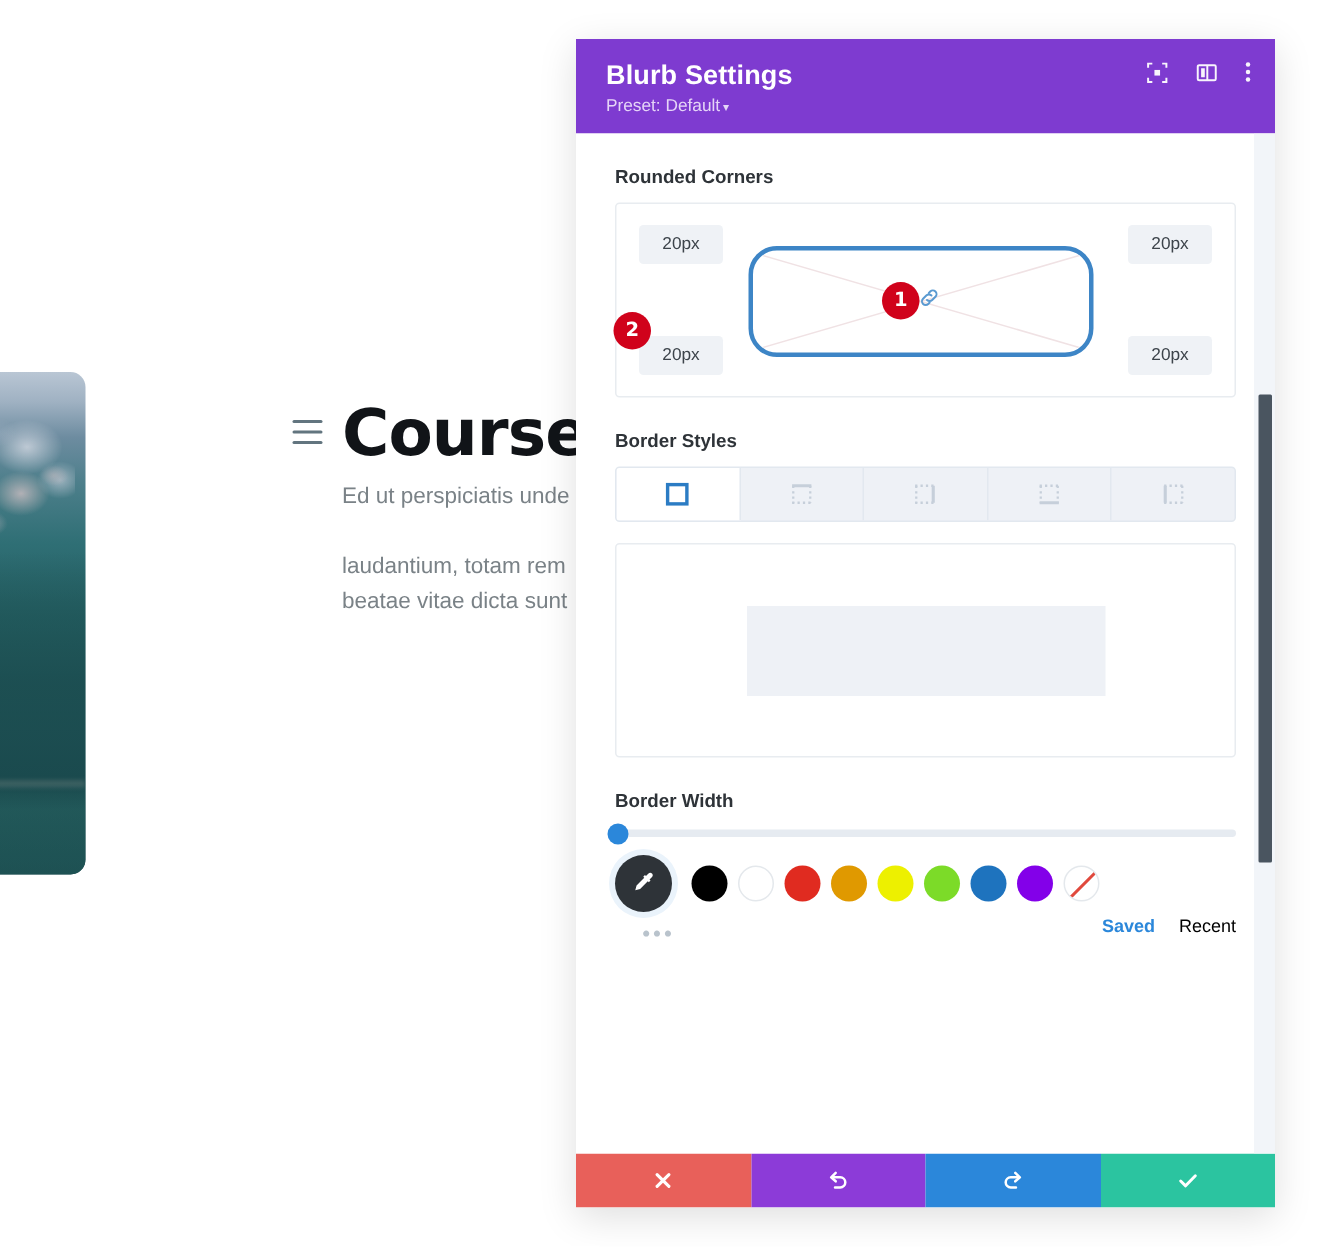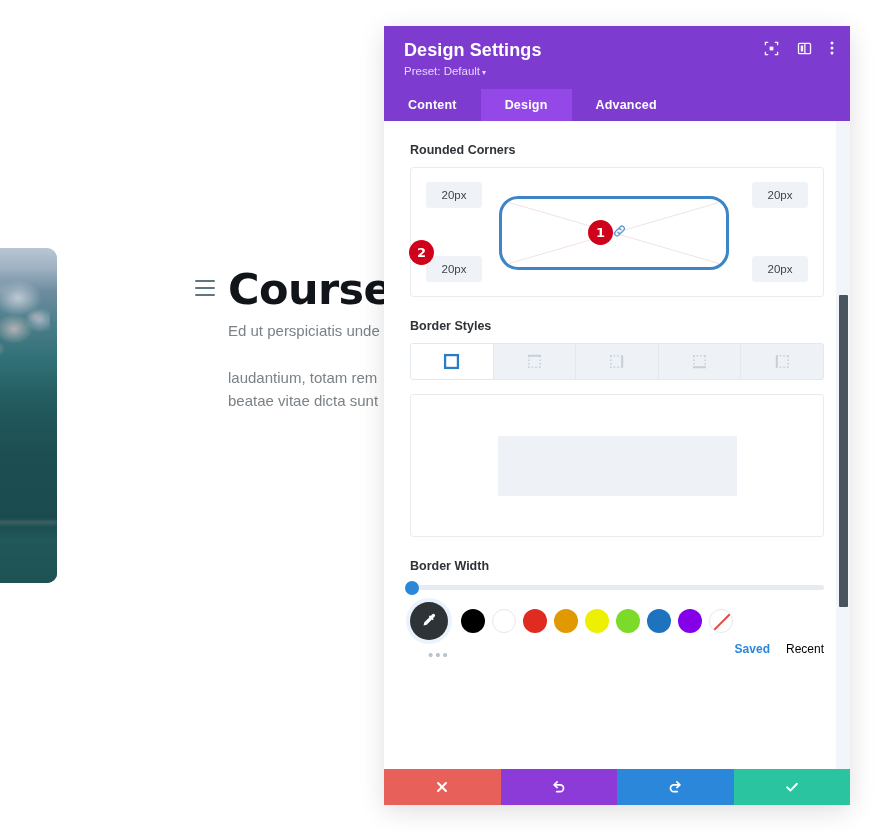--- a/index.html
+++ b/index.html
@@ -298,21 +298,21 @@
 
     <div class="page-title">Course I —</div>
     <div class="page-para l1">Ed ut perspiciatis unde</div>
     <div class="page-para l2">laudantium, totam rem</div>
     <div class="page-para l3">beatae vitae dicta sunt</div>
   </div>
 
   <div class="modal">
 
     <div class="modal-header">
-      <div class="modal-title">Design Settings</div>
+      <div class="modal-title">Blurb Settings</div>
       <div class="modal-preset">
         <span>Preset: Default</span><span class="caret">▾</span>
       </div>
 
       <div class="header-actions">
         <span class="hicon">
           <svg width="15" height="15" viewBox="0 0 16 16" fill="none" stroke="currentColor" stroke-width="1.4">
             <path d="M1.5 4.5V1.5H4.5M11.5 1.5H14.5V4.5M14.5 11.5V14.5H11.5M4.5 14.5H1.5V11.5"></path>
             <rect x="6" y="6" width="4" height="4" fill="currentColor" stroke="none"></rect>
           </svg>
@@ -327,25 +327,20 @@
         <span class="hicon">
           <svg width="4" height="16" viewBox="0 0 4 16" fill="currentColor">
             <circle cx="2" cy="3" r="1.5"></circle>
               <circle cx="2" cy="8" r="1.5"></circle>
               <circle cx="2" cy="13" r="1.5"></circle>
           </svg>
         </span>
       </div>
     </div>
 
-    <div class="tabs">
-      <div class="tab">Content</div>
-      <div class="tab active">Design</div>
-      <div class="tab">Advanced</div>
-    </div>
 
     <div class="modal-body">
 
 
       <div class="field-label">Rounded Corners</div>
 
       <div class="corner-box">
         <div class="corner-input tl">20px</div>
         <div class="corner-input tr">20px</div>
         <div class="corner-input bl">20px</div>

